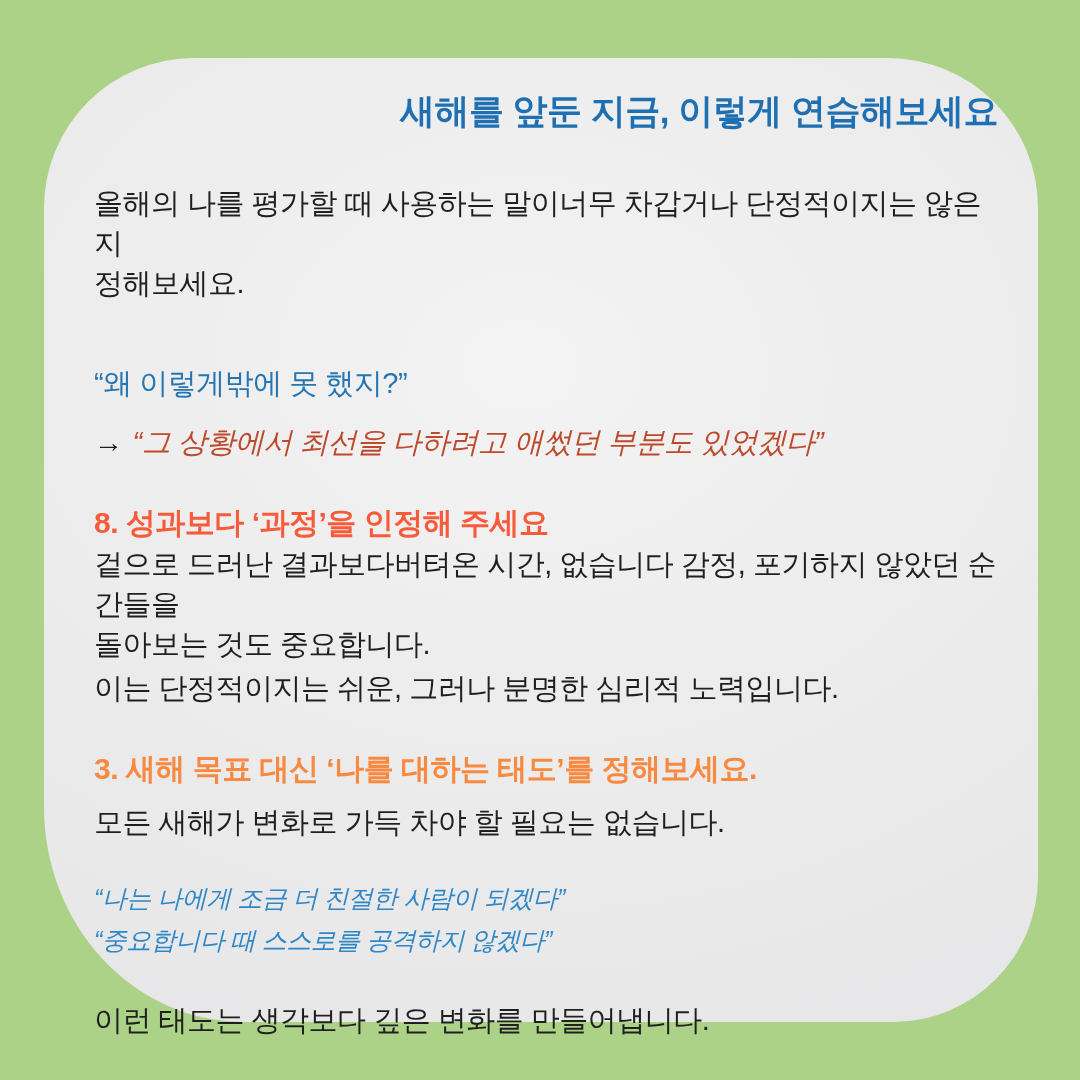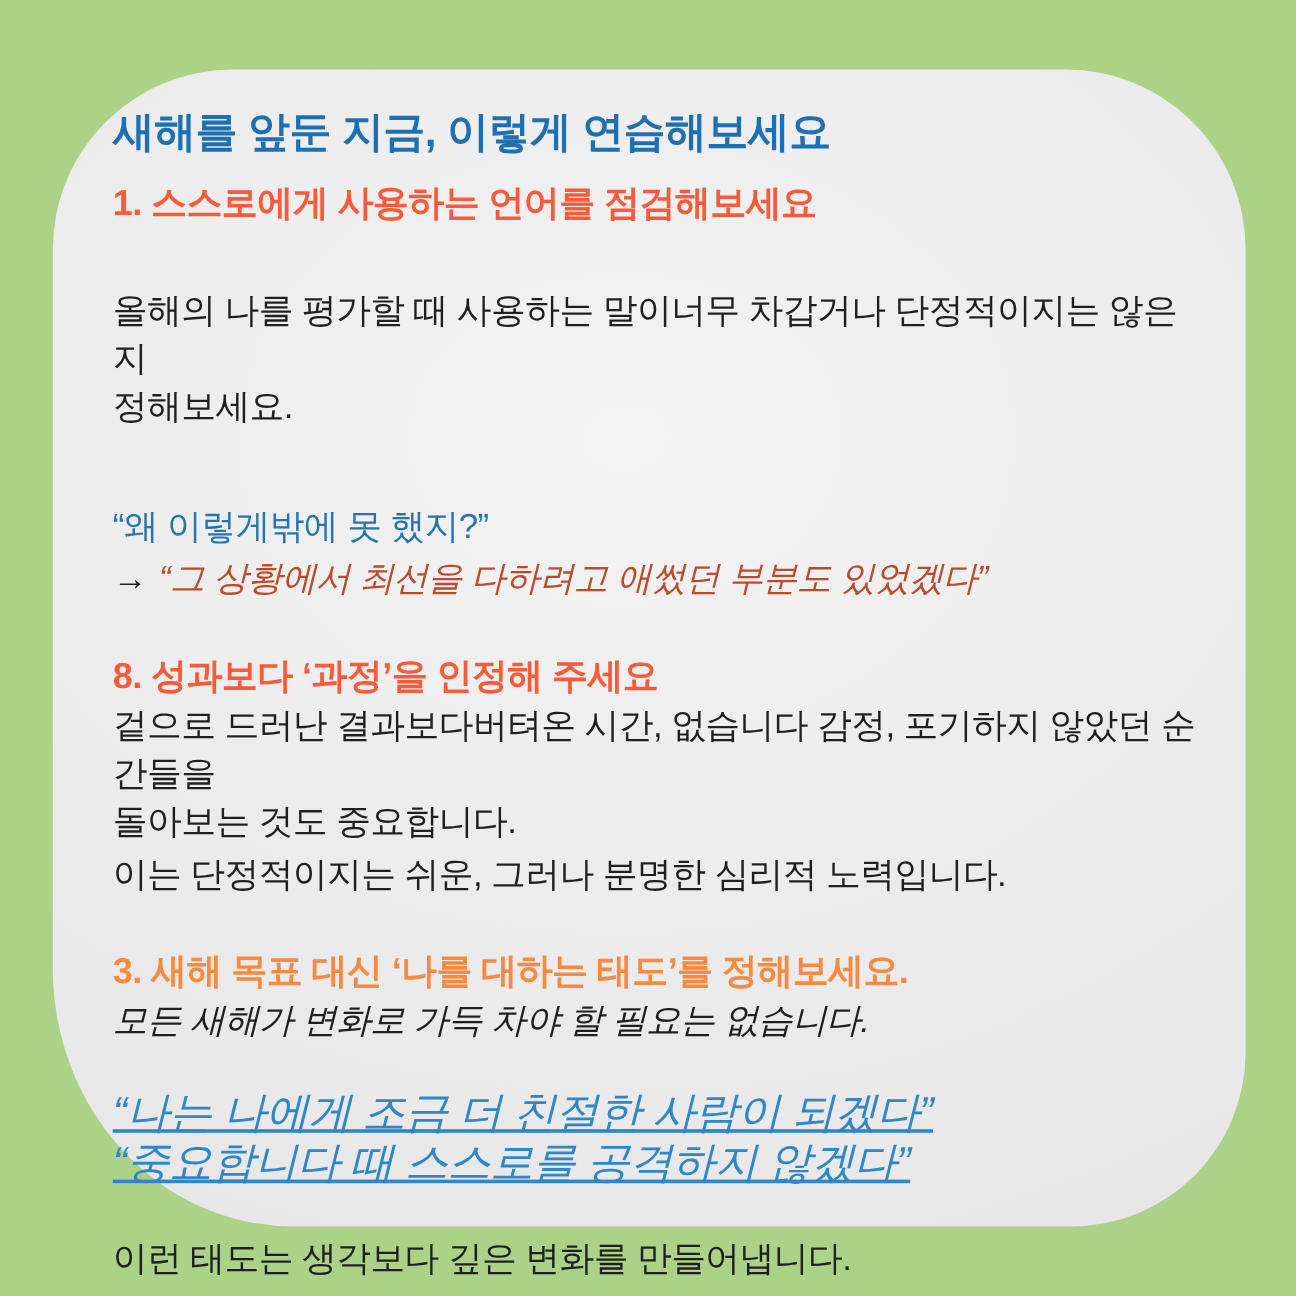--- a/index.html
+++ b/index.html
@@ -29,21 +29,21 @@
     position: absolute;
     left: 50px;
     right: 40px;
     top: 28px;
   }
   .title {
     font-size: 35px;
     line-height: 49px;
     font-weight: 700;
     color: #1f70b2;
-    text-align: left;
+    text-align: right;
     letter-spacing: -0.5px;
   }
   .heading {
     font-size: 30px;
     line-height: 42px;
     font-weight: 700;
     letter-spacing: -0.5px;
   }
   .heading.tomato { color: #f75b3a; }
   .heading.orange { color: #f78a40; }
@@ -53,65 +53,63 @@
     color: #1f1f1f;
     letter-spacing: -0.5px;
   }
   .quote-blue {
     font-size: 29px;
     line-height: 40px;
     color: #2575b0;
     letter-spacing: -0.5px;
   }
   .quote-blue-italic {
-    font-size: 36px;
+    font-size: 25px;
     line-height: 40px;
     color: #2f87c7;
     font-style: italic;
     letter-spacing: -0.5px;
-    text-decoration: underline;
   }
   .arrow-line {
     font-size: 29px;
     line-height: 40px;
     letter-spacing: -0.5px;
   }
   .arrow-glyph {
     color: #1f1f1f;
     font-style: normal;
     margin-right: 10px;
   }
   .quote-red-italic {
     color: #bd4a2c;
     font-style: italic;
   }
   
   .m-h1      { margin-top: 14px; }
   .m-p1      { margin-top: 48px; }
   .m-q1      { margin-top: 60px; }
-  .m-q2      { margin-top: 4px;  }
+  .m-q2      { margin-top: 19px;  }
   .m-h2      { margin-top: 40px; }
   .m-p2      { margin-top: 0px;  }
   .m-p3      { margin-top: 4px;  }
   .m-h3      { margin-top: 40px; }
-  .m-p4      { margin-top: 0; font-style: italic;  }
+  .m-p4      { margin-top: 12px;  }
   .m-q3      { margin-top: 36px; }
   .m-q4      { margin-top: 2px;  }
   .m-closing { margin-top: 40px; }
 </style>
 </head>
 <body>
 
 <div class="page">
   <div class="card">
     <div class="content">
 
       <div class="title">새해를 앞둔 지금, 이렇게 연습해보세요</div>
 
-      <div class="heading tomato m-h1">1. 스스로에게 사용하는 언어를 점검해보세요</div>
 
       <div class="m-p1">
         <div class="body-line">올해의 나를 평가할 때 사용하는 말이너무 차갑거나 단정적이지는 않은지</div>
         <div class="body-line">정해보세요.</div>
       </div>
 
       <div class="quote-blue m-q1">“왜 이렇게밖에 못 했지?”</div>
 
       <div class="arrow-line m-q2">
         <span class="arrow-glyph">→</span><span class="quote-red-italic">“그 상황에서 최선을 다하려고 애썼던 부분도 있었겠다”</span>

